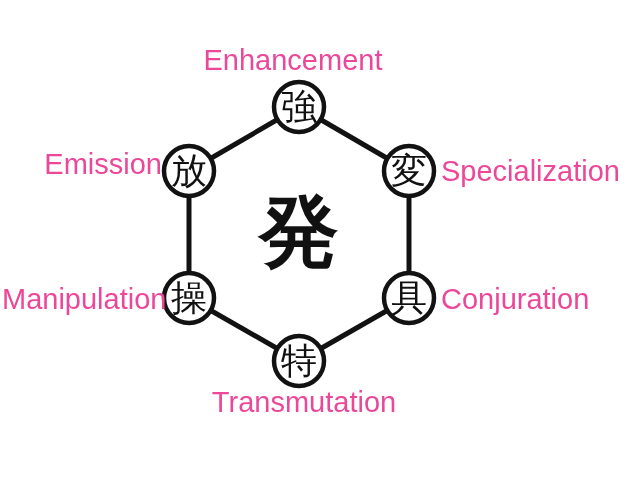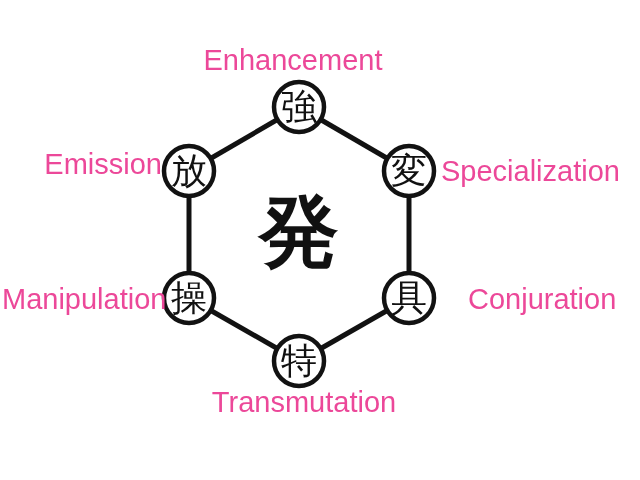--- a/index.html
+++ b/index.html
@@ -64,18 +64,18 @@
 
   <div class="node-kanji" style="left:299px;top:107px;">強</div>
   <div class="node-kanji" style="left:409px;top:171px;">変</div>
   <div class="node-kanji" style="left:409px;top:298px;">具</div>
   <div class="node-kanji" style="left:299px;top:361px;">特</div>
   <div class="node-kanji" style="left:189px;top:298px;">操</div>
   <div class="node-kanji" style="left:189px;top:171px;">放</div>
 
   <div class="node-label label-centered" style="left:293px;top:46px;">Enhancement</div>
   <div class="node-label" style="left:441px;top:157px;">Specialization</div>
-  <div class="node-label" style="left:468px;top:285px;">Conjuration</div>
+  <div class="node-label" style="left:441px;top:285px;">Conjuration</div>
   <div class="node-label label-centered" style="left:304px;top:388px;">Transmutation</div>
   <div class="node-label" style="right:478px;top:150px;">Emission</div>
   <div class="node-label" style="left:2px;top:285px;">Manipulation</div>
 
 </div>
 
 </body></html>

